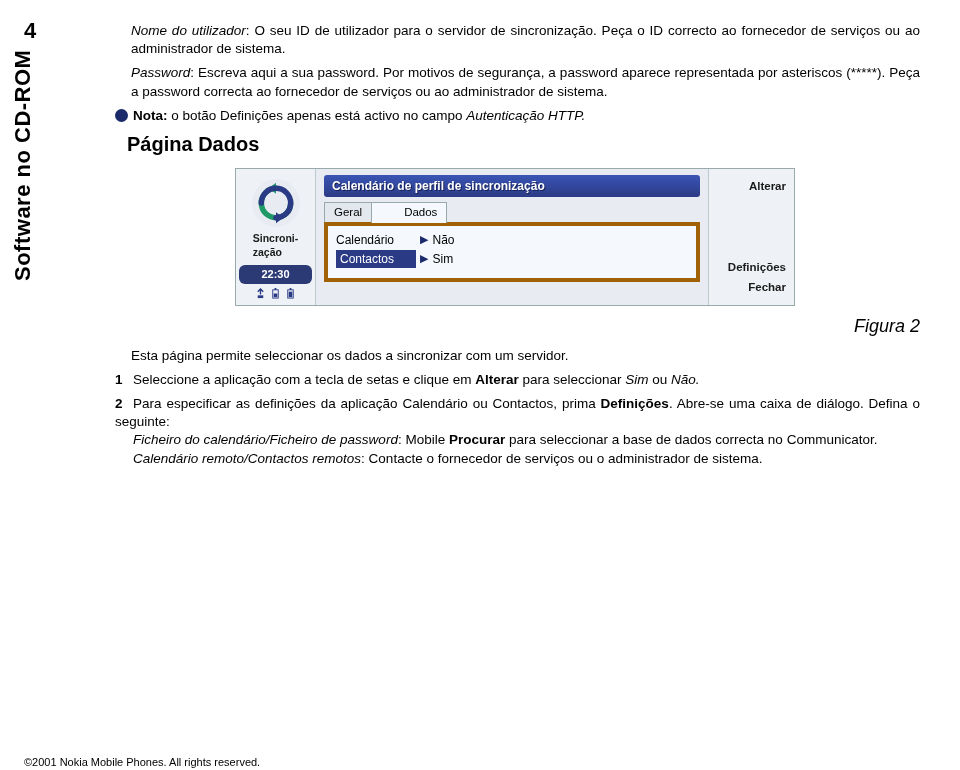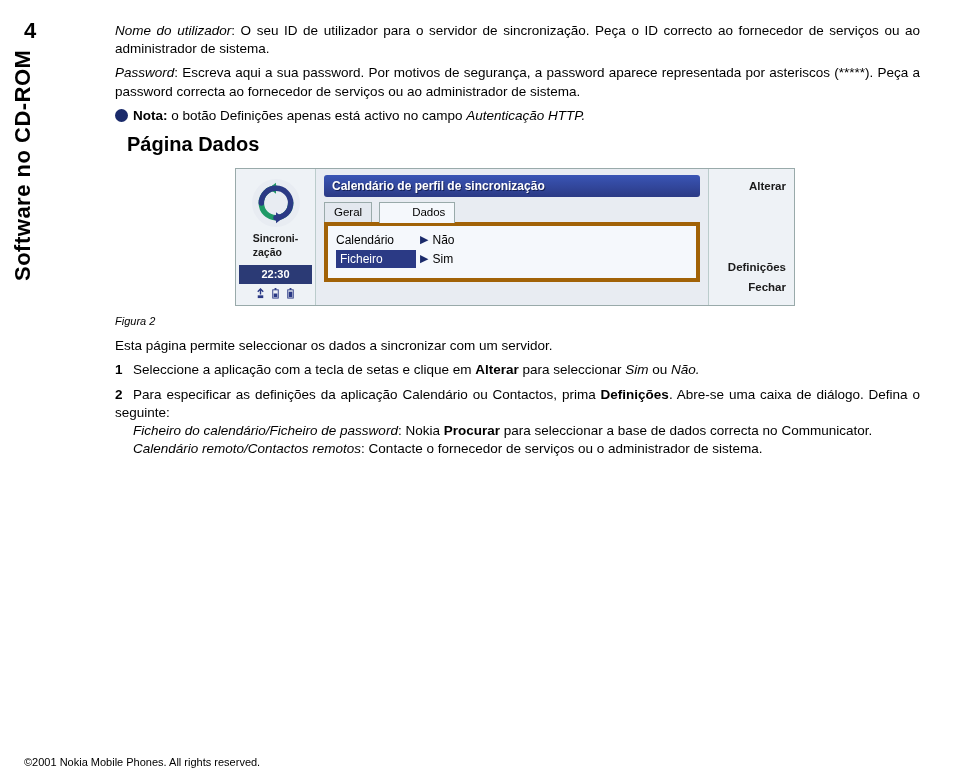--- a/index.html
+++ b/index.html
@@ -32,21 +32,21 @@
       letter-spacing: 0.5px;
     }
     .content {
       position: absolute;
       top: 22px;
       left: 115px;
       right: 40px;
       font-size: 13.5px;
       line-height: 1.35;
     }
-    .para { margin-bottom: 6px; text-align: justify; }
+    .para { margin-bottom: 6px; text-align: justify; margin-left: 16px; }
     .note-row { display: flex; align-items: flex-start; margin-bottom: 2px; }
     .note-bullet {
       width: 13px; height: 13px; border-radius: 50%;
       background: #1a2a6a; margin-right: 5px; margin-top: 2px;
       flex-shrink: 0;
     }
     .h2 { font-size: 20px; margin: 6px 0 10px 12px; }
     .bold { font-weight: bold; }
     .italic { font-style: italic; }
     .figure-wrap { margin-top: 6px; }
@@ -67,35 +67,35 @@
       background: #eef2f6;
     }
     .sync-icon {
       width: 48px; height: 48px;
       border-radius: 50%;
       background: #e8ecf2;
       margin-top: 4px; margin-bottom: 4px;
       display: flex; align-items: center; justify-content: center;
     }
     .sync-label { font-size: 10.5px; font-weight: bold; text-align: left; color: #1a1a1a; margin-bottom: 6px; }
-    .time-box { background: #2b3a75; color: #fff; font-size: 11px; font-weight: bold; padding: 2px 22px; border-radius: 0; margin-top: auto; }
+    .time-box { background: #2b3a75; color: #fff; font-size: 11px; font-weight: bold; padding: 2px 22px; border-radius: 6px; margin-top: auto; }
     .status-row { display: flex; gap: 4px; margin-top: 4px; }
     .sig-icon, .bat-icon { width: 11px; height: 11px; }
     .mid-col { flex: 1; padding: 6px 8px; }
     .titlebar {
       height: 22px;
       background: linear-gradient(to bottom, #3a55b5, #2b3a85);
       color: #fff;
       font-size: 12px; font-weight: bold;
       padding: 3px 8px;
       border-radius: 3px;
       text-shadow: 1px 1px 0 #152055;
       margin-bottom: 5px;
     }
-    .tabs-row { display: flex; gap: 8px; margin-bottom: 0; }
+    .tabs-row { display: flex; gap: 0; margin-bottom: 0; }
     .tab {
       padding: 2px 9px;
       font-size: 11.5px;
       background: #e3e8ef;
       border: 1px solid #9aa;
       border-bottom: none;
       margin-right: -1px;
       position: relative;
       z-index: 1;
     }
@@ -114,21 +114,21 @@
     .arrow { margin: 0 4px; color: #1a2a6a; font-size: 11px; }
     .right-col {
       width: 86px;
       display: flex; flex-direction: column;
       justify-content: space-between;
       padding: 6px 6px;
       border-left: 1px solid #bcc;
       background: #eef2f6;
     }
     .soft-btn { font-size: 11.5px; font-weight: bold; text-align: right; color: #1a1a1a; margin: 4px 2px; }
-    .figura-lbl { font-size: 11px; font-style: italic; margin: 8px 0 8px 0; }
+    .figura-lbl { font-size: 18px; font-style: italic; margin: 8px 0 8px 0; text-align: right; }
     ol.steps { margin-left: 0; padding-left: 0; list-style: none; }
     ol.steps li { margin-bottom: 6px; text-align: justify; }
     ol.steps li .num { font-weight: bold; display: inline-block; width: 18px; }
     .indent { margin-left: 18px; }
     .copyright {
       position: absolute;
       bottom: 2px;
       left: 24px;
       font-size: 11px;
     }
@@ -196,21 +196,21 @@
           <div class="tab">Geral</div>
           <div class="tab active">Dados</div>
         </div>
         <div class="panel">
           <div class="row">
             <span class="row-label">Calendário</span>
             <span class="arrow">▶</span>
             <span>Não</span>
           </div>
           <div class="row">
-            <span class="row-label sel">Ficheiro</span>
+            <span class="row-label sel">Contactos</span>
             <span class="arrow">▶</span>
             <span>Sim</span>
           </div>
         </div>
       </div>
 
       <div class="right-col">
         <div>
           <div class="soft-btn">Alterar</div>
         </div>
@@ -226,21 +226,21 @@
 
   <div class="para">Esta página permite seleccionar os dados a sincronizar com um servidor.</div>
 
   <ol class="steps">
     <li>
       <span class="num">1</span><span>Seleccione a aplicação com a tecla de setas e clique em </span><span class="bold">Alterar</span><span> para seleccionar </span><span class="italic">Sim</span><span> ou </span><span class="italic">Não.</span>
     </li>
     <li>
       <span class="num">2</span><span>Para especificar as definições da aplicação Calendário ou Contactos, prima </span><span class="bold">Definições</span><span>. Abre-se uma caixa de diálogo. Defina o seguinte:</span>
       <div class="indent">
-        <span class="italic">Ficheiro do calendário/Ficheiro de password</span><span>: Nokia </span><span class="bold">Procurar</span><span> para seleccionar a base de dados correcta no Communicator.</span>
+        <span class="italic">Ficheiro do calendário/Ficheiro de password</span><span>: Mobile </span><span class="bold">Procurar</span><span> para seleccionar a base de dados correcta no Communicator.</span>
       </div>
       <div class="indent">
         <span class="italic">Calendário remoto/Contactos remotos</span><span>: Contacte o fornecedor de serviços ou o administrador de sistema.</span>
       </div>
     </li>
   </ol>
 
 </div>
 
 <div class="copyright">©2001 Nokia Mobile Phones. All rights reserved.</div>

